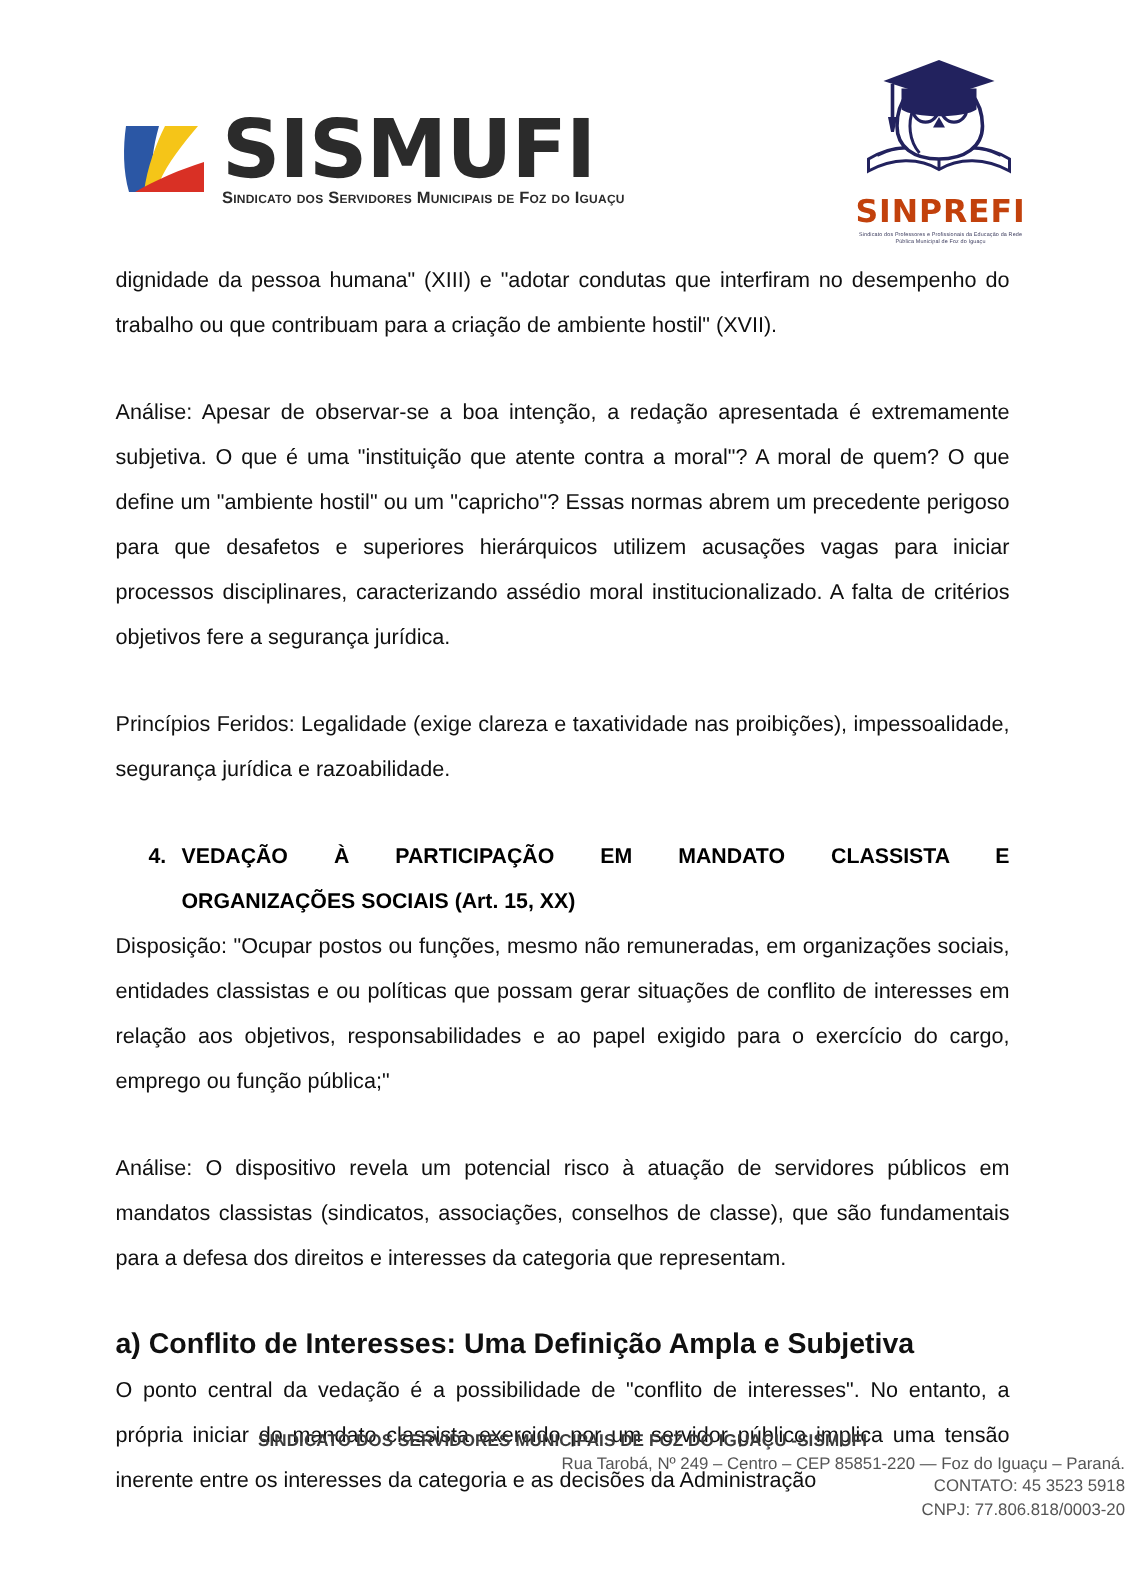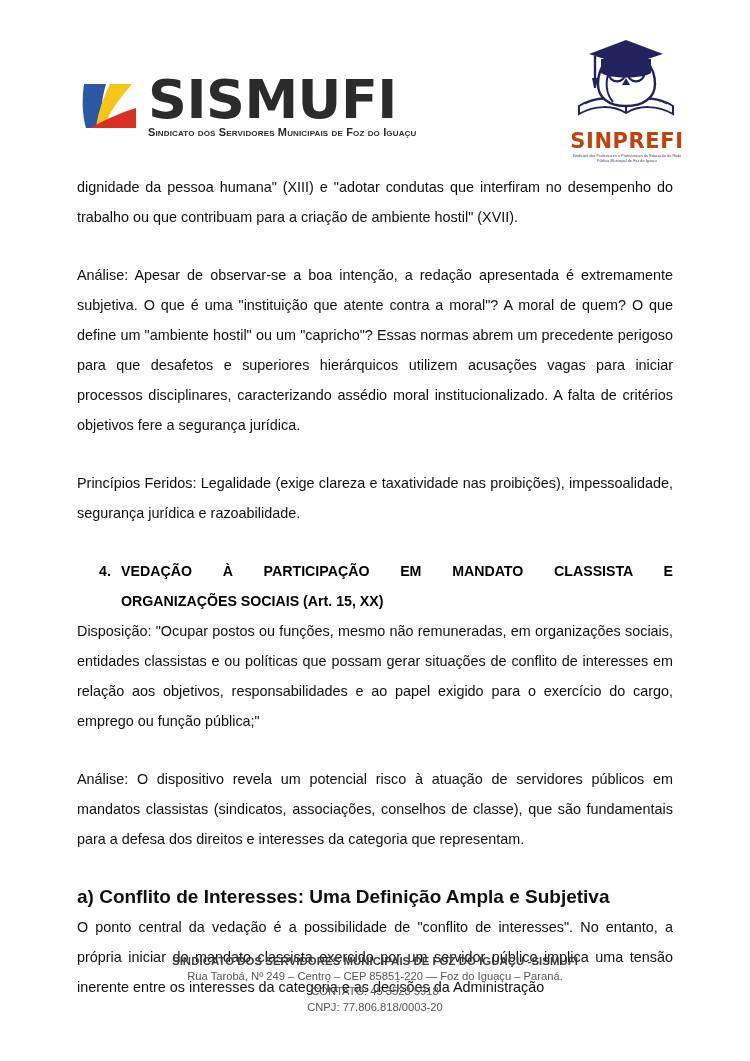--- a/index.html
+++ b/index.html
@@ -173,20 +173,21 @@
     font-weight: bold;
     color: #3d3d3d;
     letter-spacing: 0.05px;
     line-height: 16px;
   }
   .footer-line {
     display: block;
     font-size: 11.2px;
     line-height: 15.5px;
     color: #555555;
+    text-align: right;
   }
 </style>
 </head>
 <body>
 
 <div class="page">
 
   <div class="header">
 
     <div class="sismufi-logo">

